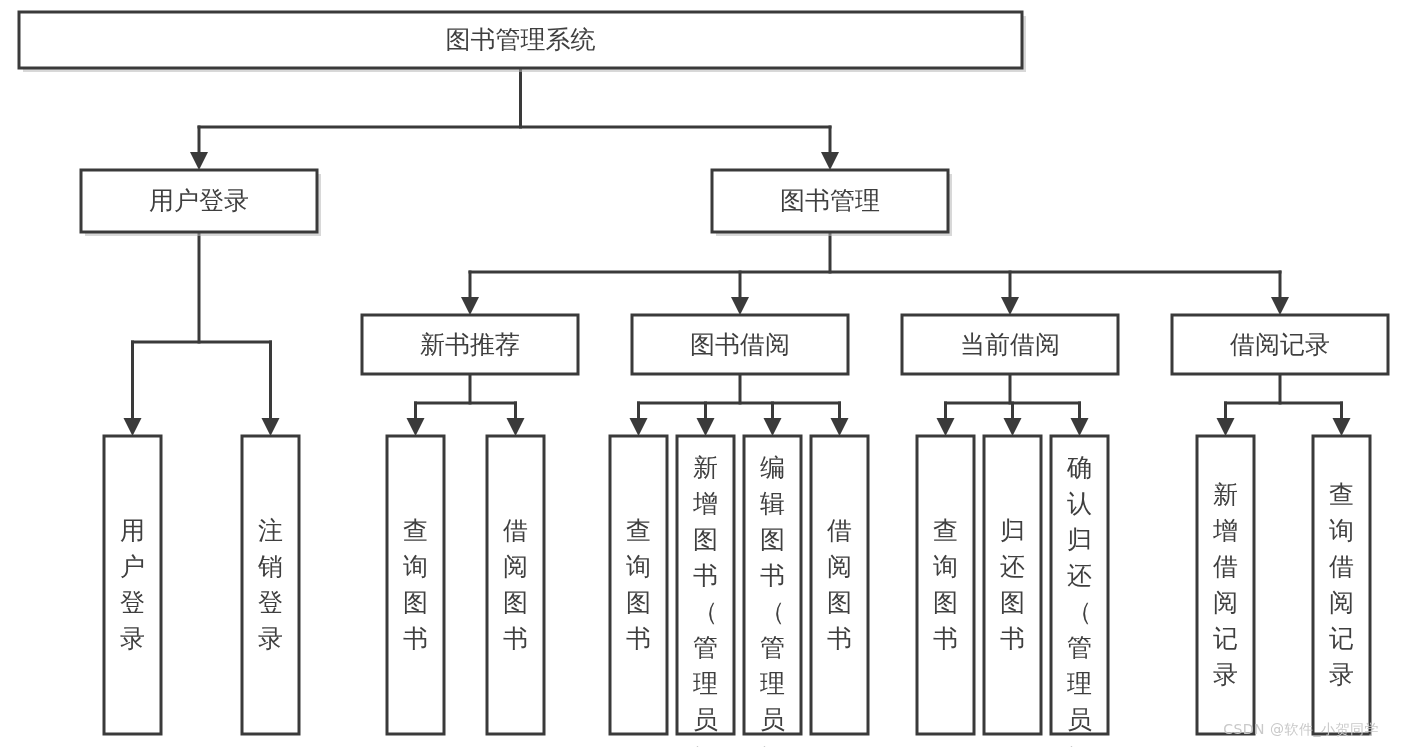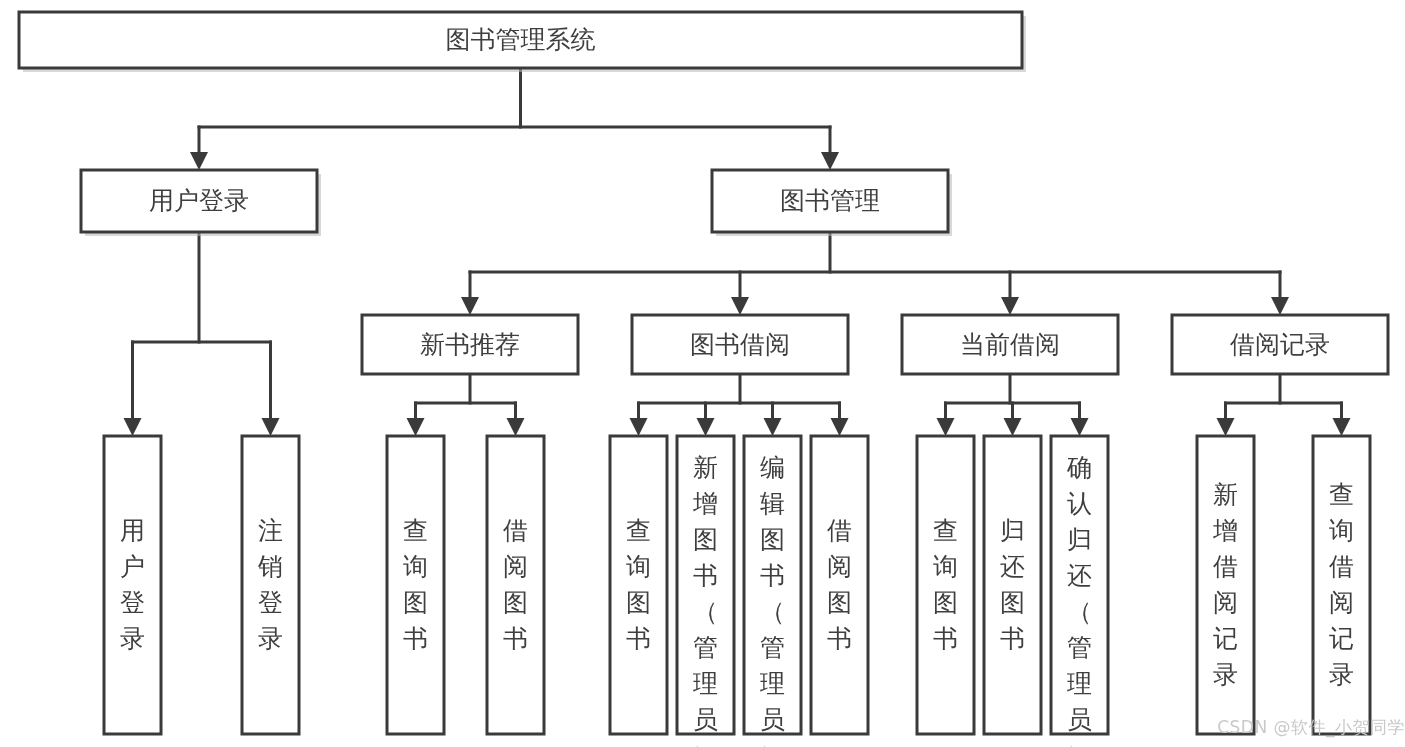--- a/index.html
+++ b/index.html
@@ -55,24 +55,24 @@
     dominant-baseline: middle;
   }
   .label-v {
     font-family: "DejaVu Sans", "Liberation Sans", sans-serif;
     font-size: 25px;
     fill: #3f3f3f;
     text-anchor: middle;
   }
   .watermark-text {
     position: absolute;
-    right: 0;
+    right: 26px;
     bottom: 8px;
     font-family: "DejaVu Sans", "Liberation Sans", sans-serif;
-    font-size: 17px;
+    font-size: 14px;
     color: #c9c9c9;
     white-space: nowrap;
     letter-spacing: 0.5px;
   }
 </style>
 </head>
 <body>
 
 <div id="diagram-root">
 

